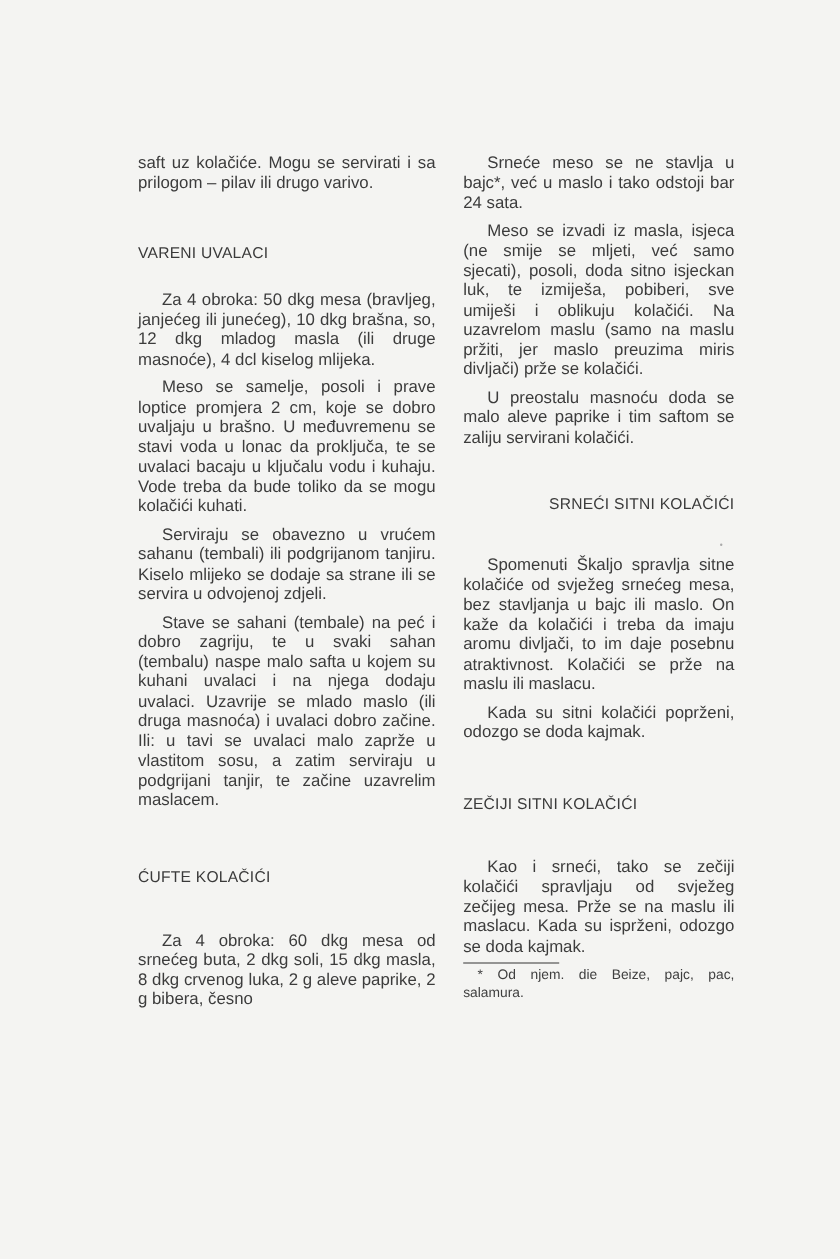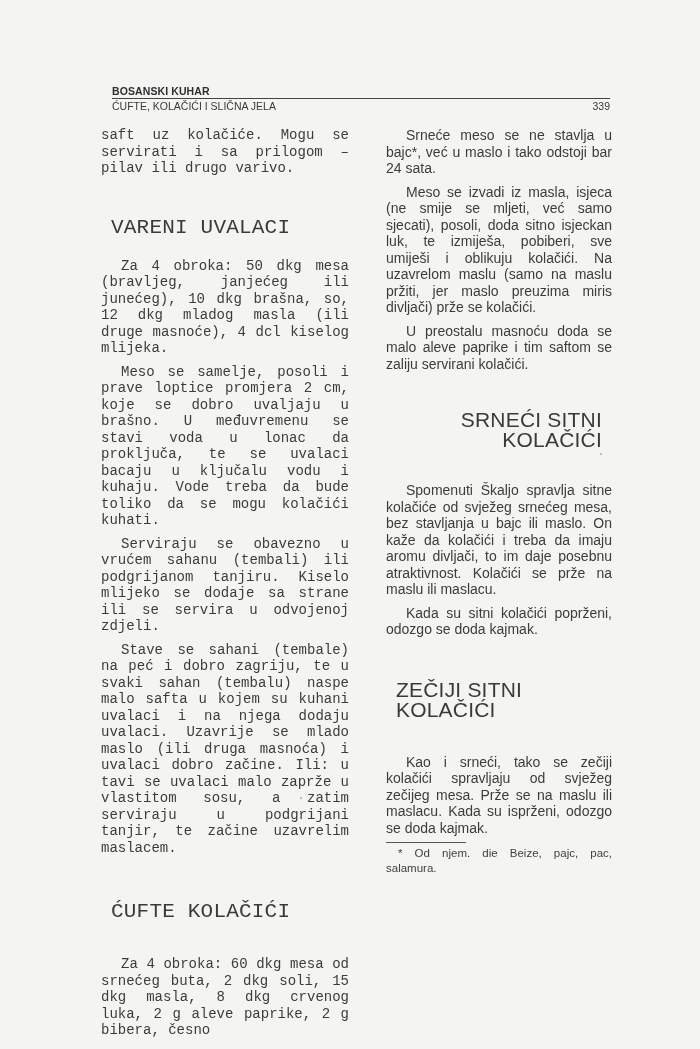--- a/index.html
+++ b/index.html
@@ -49,36 +49,36 @@
       margin-top: 1px;
     }
     .col {
       position: absolute;
       top: 127px;
       width: 248px;
       font-size: 14px;
       line-height: 16.5px;
       color: #3c3c3c;
     }
-    .col.left { left: 101px; font-family: Liberation Mono, monospace; }
+    .col.left { left: 115px; }
     .col.right { left: 386px; width: 226px; }
     .p {
       margin: 0;
       text-align: justify;
       text-indent: 20px;
     }
     .p.noindent { text-indent: 0; }
     .p + .p { margin-top: 7px; }
     .heading {
-      font-size: 21px;
+      font-size: 13px;
       line-height: 20px;
       letter-spacing: 0.2px;
       color: #3a3a3a;
       font-weight: normal;
-      margin: 10px;
+      margin: 0;
     }
     .footnote-rule {
       width: 80px;
       border-top: 1px solid #555;
       margin-top: 6px;
     }
     .footnote {
       font-size: 11.5px;
       line-height: 15px;
       margin: 3px 0 0 0;
@@ -91,28 +91,20 @@
       width: 2px; height: 2px;
       border-radius: 1px;
       background: #aaa;
     }
   </style>
 </head>
 <body>
 
 <div class="page">
 
-  <div class="running-head">
-    <span class="book-title">BOSANSKI KUHAR</span>
-    <div class="head-rule"></div>
-    <div class="chapter-line">
-      <span>ĆUFTE, KOLAČIĆI I SLIČNA JELA</span>
-      <span>339</span>
-    </div>
-  </div>
 
   <div class="col left">
     <p class="p noindent">saft uz kolačiće. Mogu se servirati i sa prilogom – pilav ili drugo varivo.</p>
 
     <h2 class="heading" style="margin-top:41px;">VARENI UVALACI</h2>
     <div style="margin-top:20px;">
       <p class="p">Za 4 obroka: 50 dkg mesa (bravljeg, janjećeg ili junećeg), 10 dkg brašna, so, 12 dkg mladog masla (ili druge masnoće), 4 dcl kiselog mlijeka.</p>
       <p class="p">Meso se samelje, posoli i prave loptice promjera 2 cm, koje se dobro uvaljaju u brašno. U međuvremenu se stavi voda u lonac da proključa, te se uvalaci bacaju u ključalu vodu i kuhaju. Vode treba da bude toliko da se mogu kolačići kuhati.</p>
       <p class="p">Serviraju se obavezno u vrućem sahanu (tembali) ili podgrijanom tanjiru. Kiselo mlijeko se dodaje sa strane ili se servira u odvojenoj zdjeli.</p>
       <p class="p">Stave se sahani (tembale) na peć i dobro zagriju, te u svaki sahan (tembalu) naspe malo safta u kojem su kuhani uvalaci i na njega dodaju uvalaci. Uzavrije se mlado maslo (ili druga masnoća) i uvalaci dobro začine. Ili: u tavi se uvalaci malo zaprže u vlastitom sosu, a zatim serviraju u podgrijani tanjir, te začine uzavrelim maslacem.</p>

